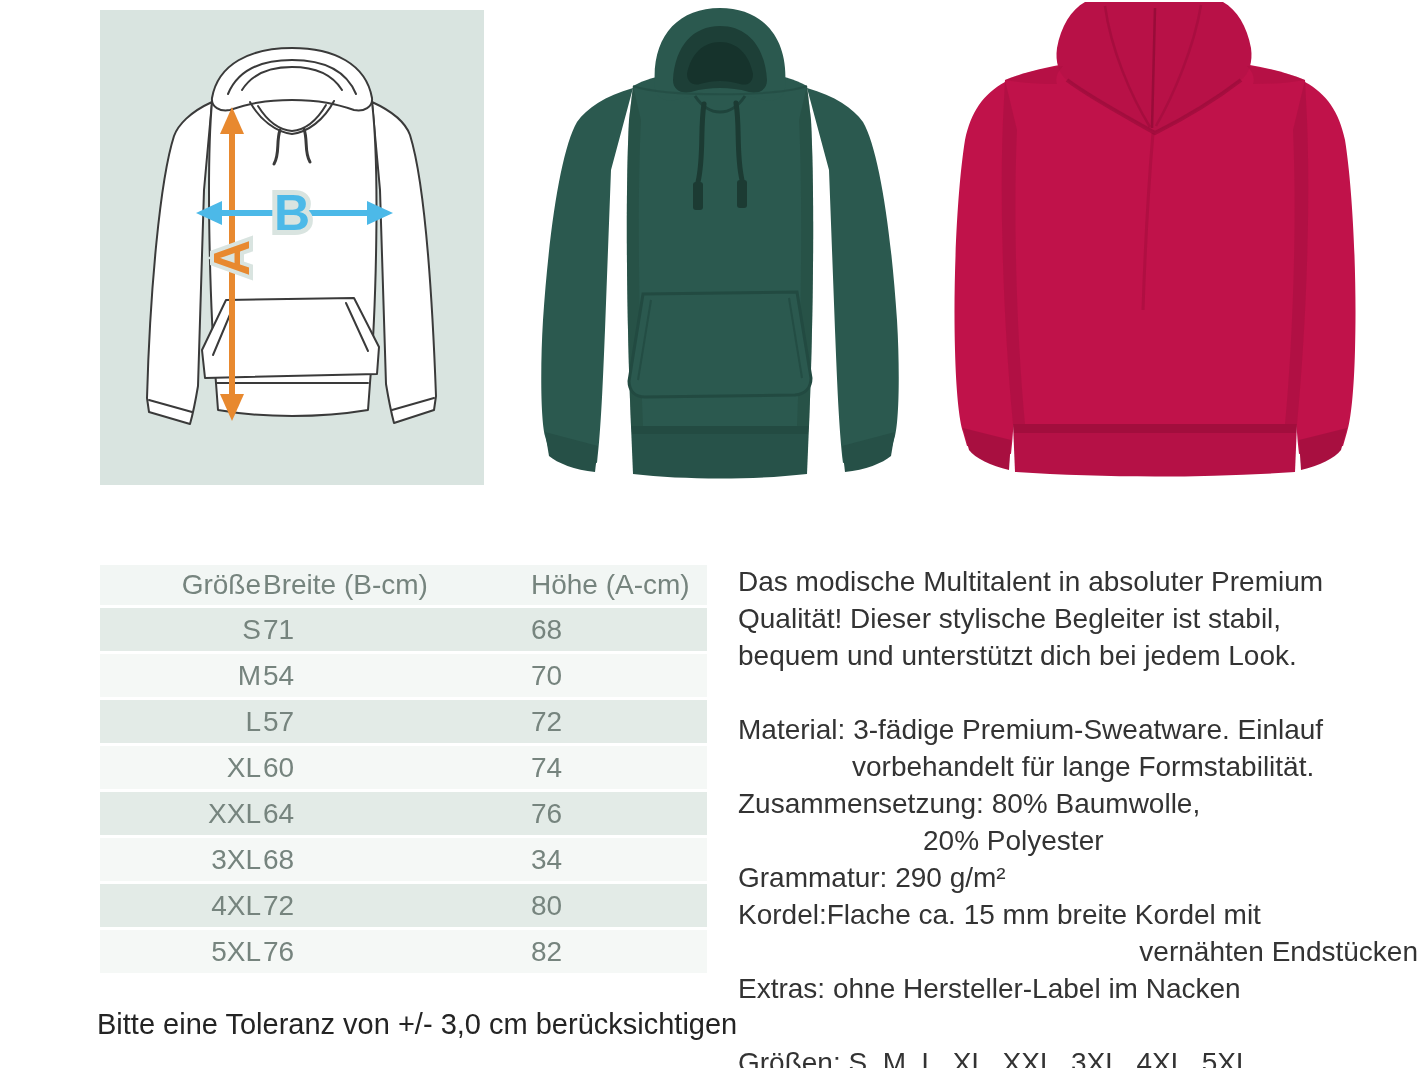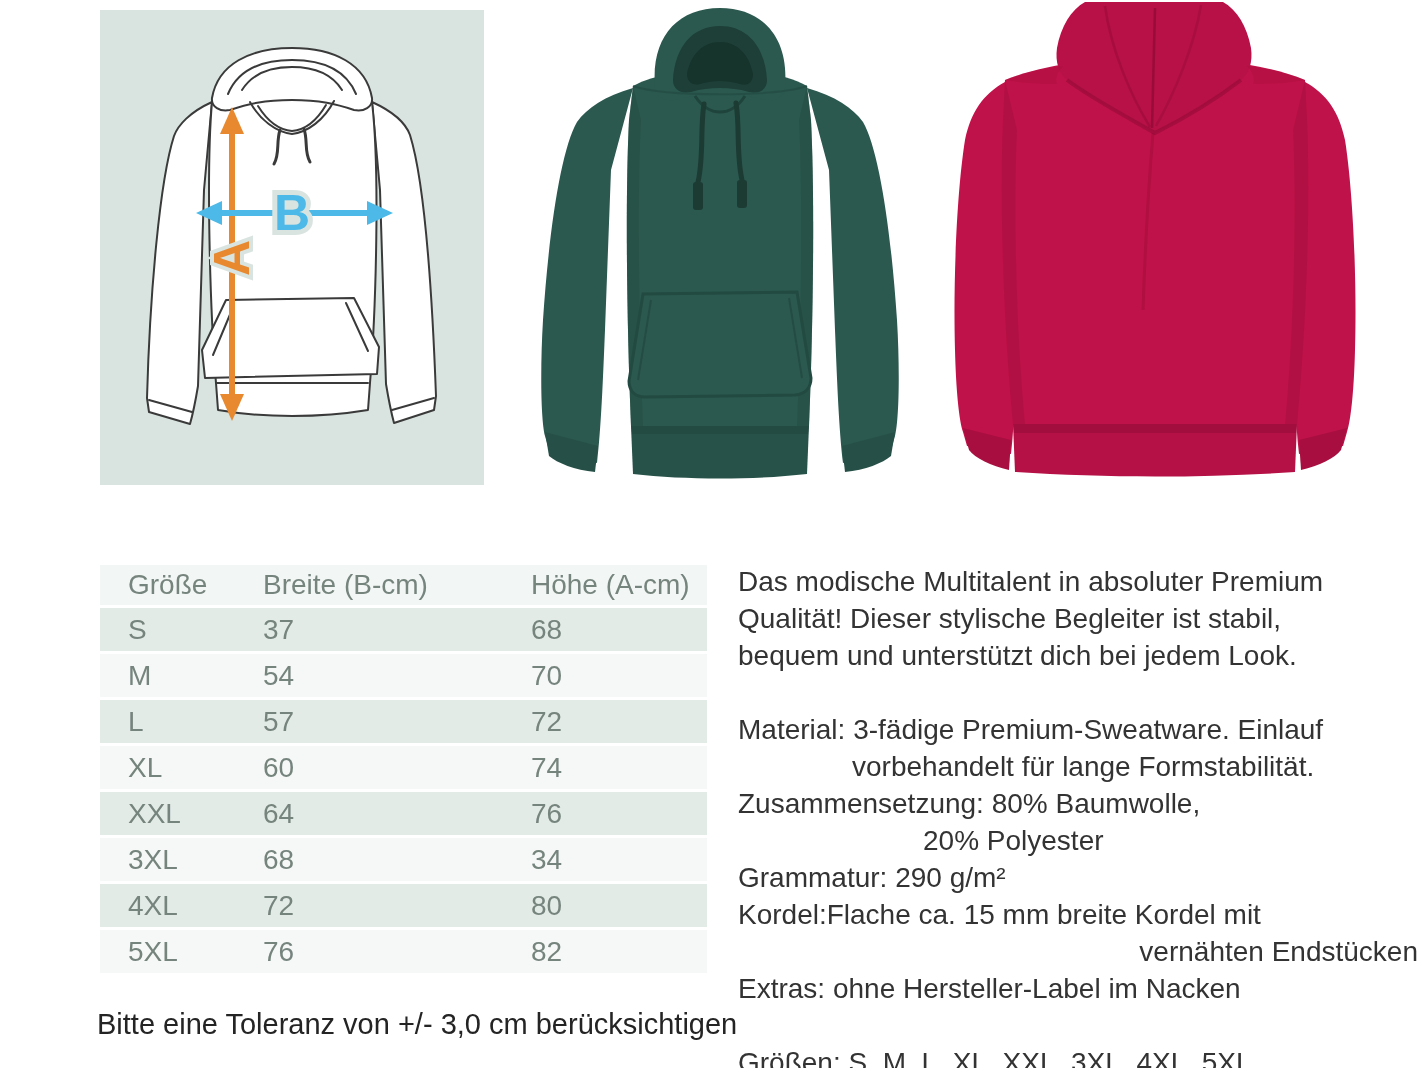--- a/index.html
+++ b/index.html
@@ -12,21 +12,21 @@
 
   
   .hoodie-front{position:absolute;left:505px;top:0px;}
   .hoodie-back{position:absolute;left:945px;top:0px;}
 
   
   .size-table{position:absolute;left:100px;top:565px;width:607px;border-collapse:separate;border-spacing:0;
               font-size:28px;color:#76847e;}
   .size-table th{height:38px;font-weight:400;text-align:left;background:#f2f6f4;}
   .size-table td{height:41px;border-top:3px solid #ffffff;}
-  .size-table th:first-child,.size-table td:first-child{padding-left:28px;}
+  .size-table th:first-child,.size-table td:first-child{padding-left:28px;text-align:right;}
   .size-table tbody tr:nth-child(odd) td{background:#e3ebe7;}
   .size-table tbody tr:nth-child(even) td{background:#f5f8f6;}
 
   
   .description{position:absolute;left:738px;top:563px;width:680px;font-size:28px;line-height:37px;color:#333333;}
   .description .line{white-space:pre;min-height:37px;}
 
   
   .tolerance{position:absolute;left:97px;top:1008px;font-size:29px;color:#242424;}
 </style>
@@ -157,21 +157,21 @@
     <thead>
       <tr>
           <th>Größe</th>
           <th>Breite (B-cm)</th>
           <th>Höhe (A-cm)</th>
         </tr>
     </thead>
     <tbody>
         <tr>
           <td>S</td>
-          <td>37</td>
+          <td>71</td>
           <td>68</td>
         </tr>
         <tr>
           <td>M</td>
           <td>54</td>
           <td>70</td>
         </tr>
         <tr>
           <td>L</td>
           <td>57</td>

